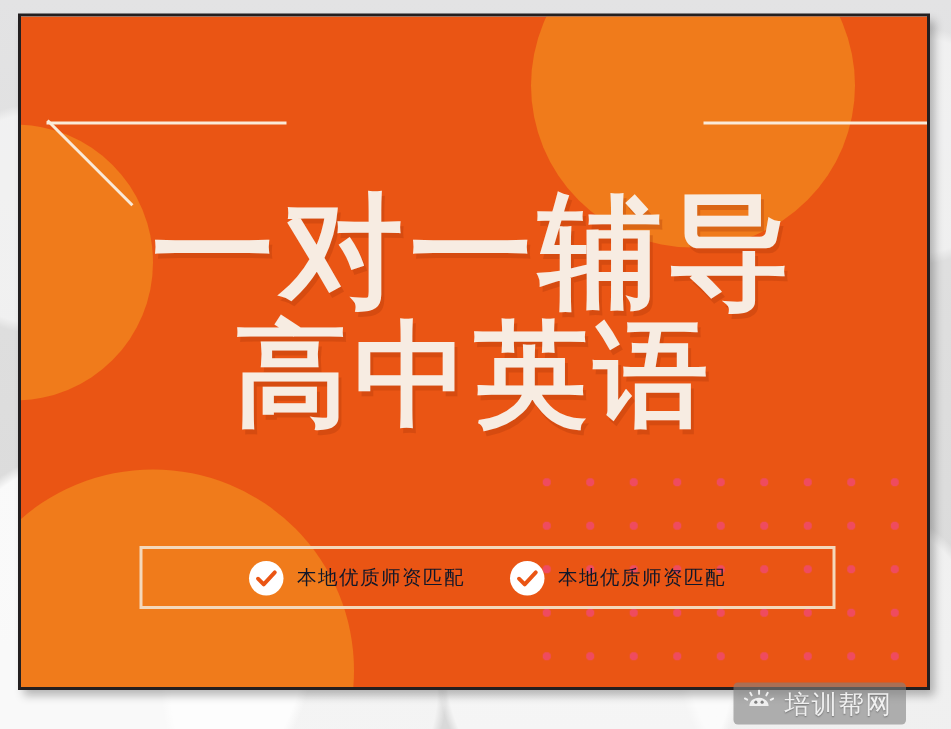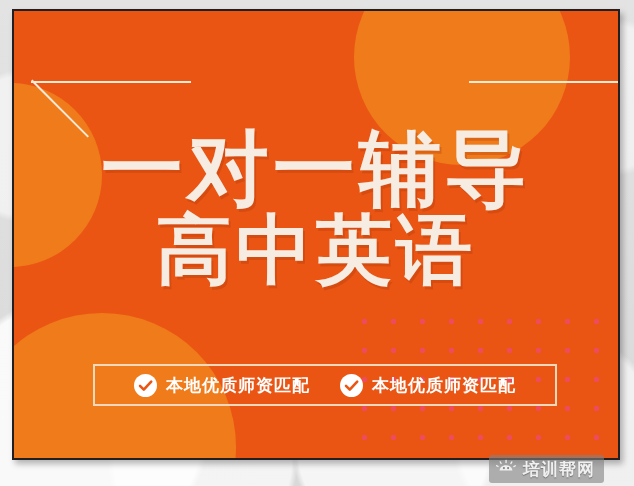--- a/index.html
+++ b/index.html
@@ -158,44 +158,44 @@
     height: 23px;
     flex: 0 0 23px;
     border-radius: 50%;
     background: #ffffff;
     display: flex;
     align-items: center;
     justify-content: center;
   }
   .check-icon svg { display: block; }
   .feature-label {
-    color: #ffffff;
-    font-size: 17px;
-    font-weight: 700;
+    color: #0f172a;
+    font-size: 13px;
+    font-weight: 400;
     letter-spacing: 1px;
   }
 
   
   #watermark {
     position: absolute;
     left: 489px;
     top: 455px;
     height: 28px;
     padding: 0 9px 0 7px;
     display: flex;
     align-items: center;
     gap: 7px;
     background: rgba(128,128,128,0.60);
     border-radius: 3px;
   }
   #watermark-icon { width: 20px; height: 20px; display: block; }
   #watermark-label {
     color: #f0f0f0;
     font-size: 17px;
-    font-weight: 700;
+    font-weight: 400;
     letter-spacing: 1px;
     text-shadow: 0 1px 1px rgba(0,0,0,0.35);
   }
 </style>
 </head>
 <body>
 
 <div id="page">
 
   <div id="poster-frame">

